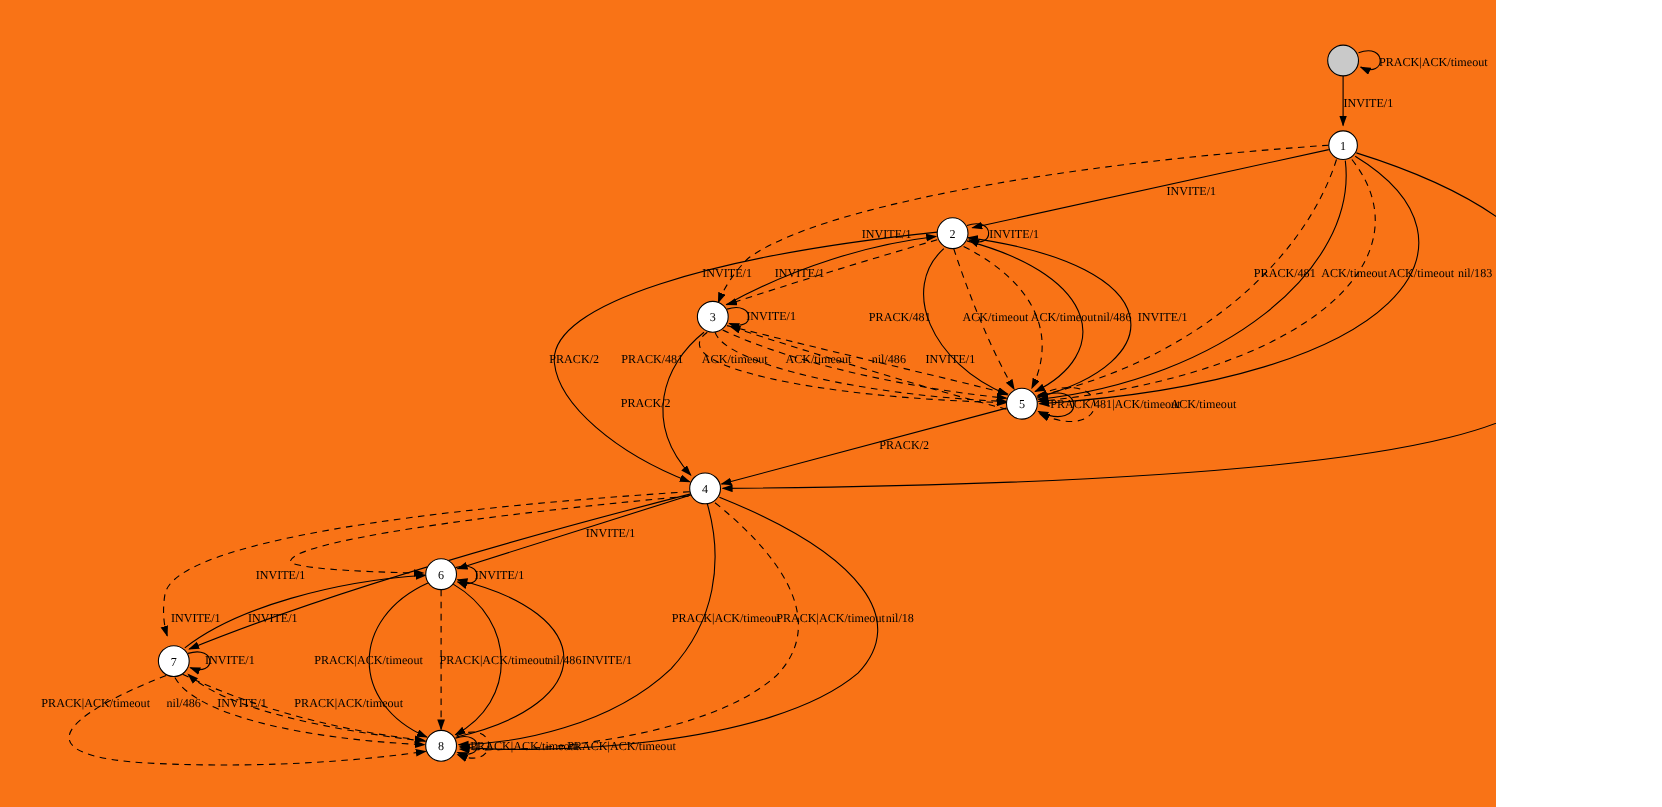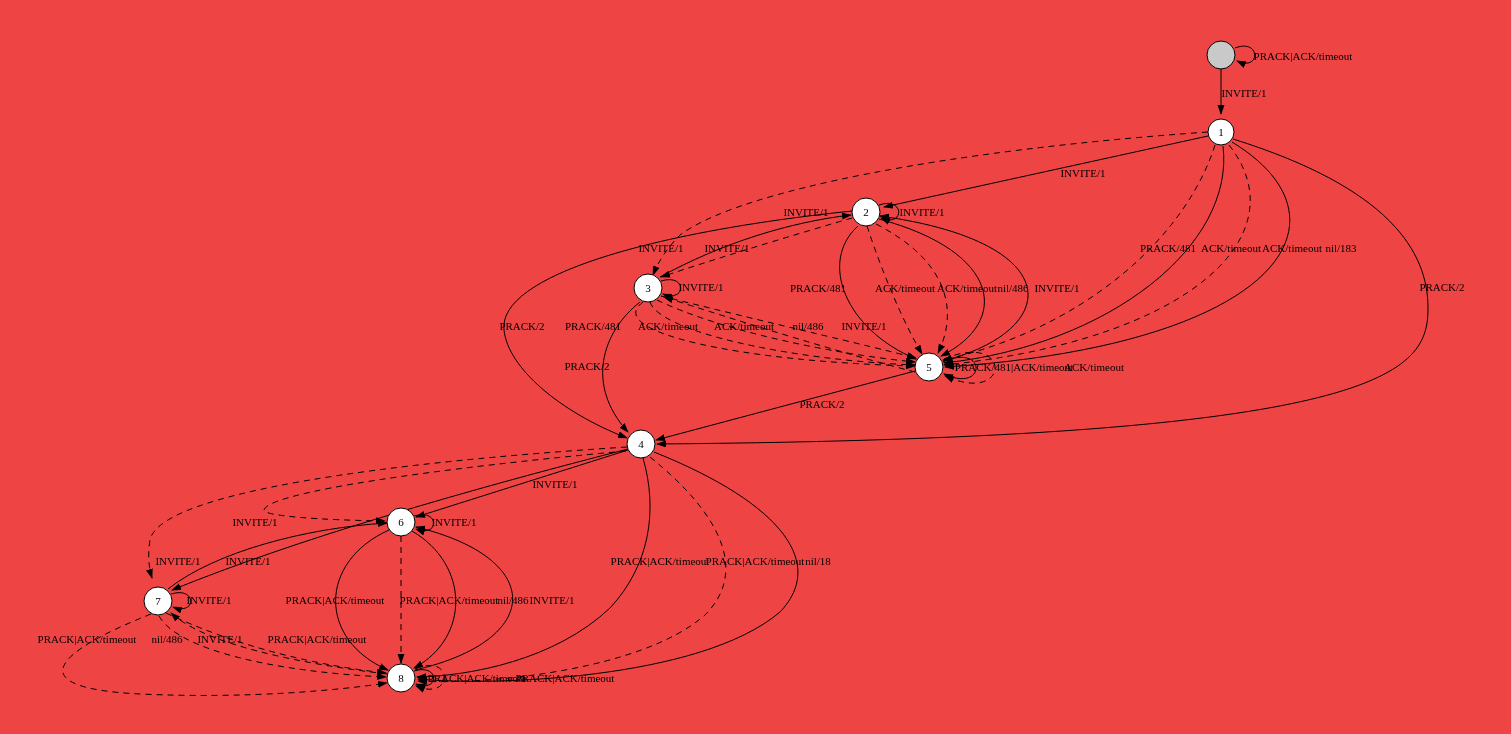--- a/index.html
+++ b/index.html
@@ -1,16 +1,16 @@
 <!DOCTYPE html>
 <html><head>
 <meta charset="utf-8">
 <style>
   html,body{margin:0;padding:0;background:#ffffff;}
-  .canvas{position:relative;width:1511px;height:734px;background:#ef4444;overflow:hidden;}
+  .canvas{position:relative;width:1360px;height:734px;background:#f97316;overflow:hidden;}
   svg{display:block;}
   .edge{fill:none;stroke:#000000;stroke-width:1;}
   .edge.dashed{stroke-dasharray:6 5;}
   .elabel{font-family:"Liberation Serif", "DejaVu Serif", serif;font-size:11px;fill:#000000;text-anchor:middle;}
   .nlabel{font-family:"Liberation Serif", "DejaVu Serif", serif;font-size:11px;fill:#000000;text-anchor:middle;}
 </style>
 </head>
 <body>
 
 <div class="canvas">

